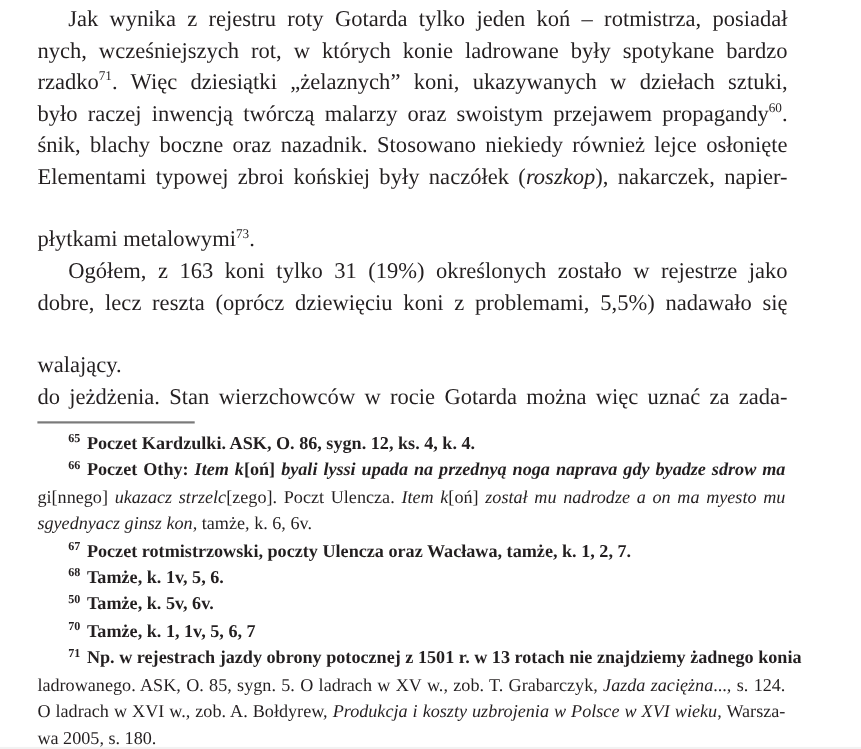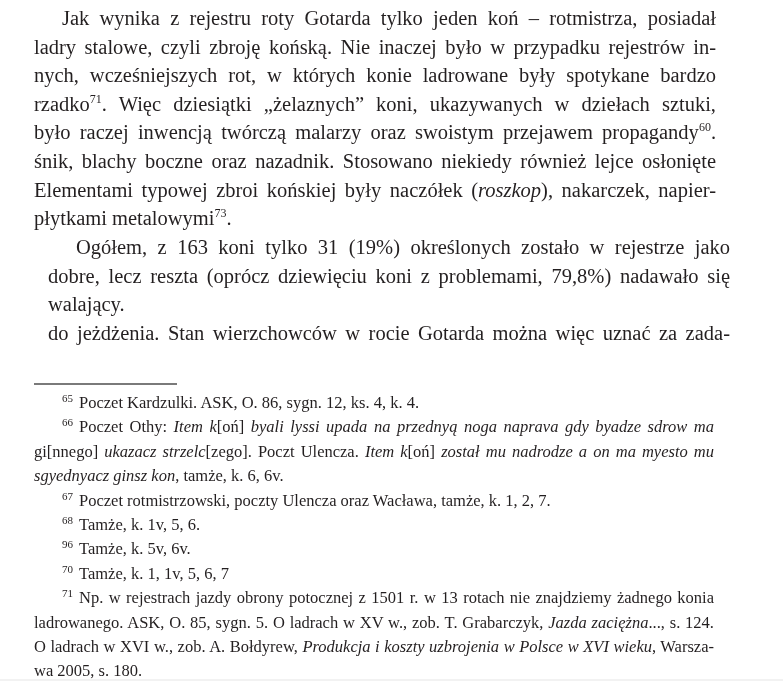--- a/index.html
+++ b/index.html
@@ -2,53 +2,52 @@
 <html><head>
 <meta charset="utf-8">
 <style>
   html, body { margin: 0; padding: 0; background: #ffffff; }
   body { width: 783px; height: 681px; overflow: hidden; position: relative;
          font-family: "Liberation Serif", "DejaVu Serif", serif; color: #231f20; }
   .page { position: absolute; left: 0; top: 0; width: 675px; height: 681px; }
   .body-block { position: absolute; left: 34px; width: 682px; top: 0; }
   .bl { height: 28.6px; line-height: 28.6px; font-size: 20.5px; white-space: nowrap;
         text-align: justify; text-align-last: justify; overflow: visible; }
-  .bl.last { text-align-last: left; }
+  .bl.last { text-align-last: left; margin-top: 28px; }
   .bl.indent { padding-left: 28px; }
   .p1 { position: absolute; top: 4px; left: 0; width: 682px; }
-  .p2 { position: absolute; top: 233px; left: 14px; width: 682px; }
+  .p2 { position: absolute; top: 233px; left: 0; width: 682px; }
   sup { font-size: 12px; line-height: 0; vertical-align: 8px; }
   .rule { position: absolute; left: 34px; top: 383px; width: 143px; height: 2px; background: #7a7a7a; }
   .fn-block { position: absolute; left: 34px; top: 391px; width: 680px; }
   .fl { height: 24.4px; line-height: 24.4px; font-size: 16.5px; white-space: nowrap;
         text-align: justify; text-align-last: justify; }
   .fl.last { text-align-last: left; }
-  .fl.indent { padding-left: 28px; }
+  .fl.indent { padding-left: 28px; font-weight: bold; }
   .fn-num { font-size: 11px; line-height: 0; vertical-align: 6px; margin-right: 6px; }
   i { font-style: italic; }
   .bottom-line { position: absolute; left: 0; top: 679px; width: 783px; height: 2px; background: #f2f2f2; }
 </style>
 </head>
 <body>
 
 <div class="page">
   <div class="body-block">
     <div class="p1">
         <div class="bl indent"><span>Jak wynika z rejestru roty Gotarda tylko jeden koń – rotmistrza, posiadał</span></div>
-        <div class="bl"><span>ladry stalowe, czyli zbroję końską. Nie inaczej było w przypadku rejestrów in-</span></div>
         <div class="bl"><span>nych, wcześniejszych rot, w których konie ladrowane były spotykane bardzo</span></div>
         <div class="bl"><span>rzadko</span><sup>71</sup><span>. Więc dziesiątki „żelaznych” koni, ukazywanych w dziełach sztuki,</span></div>
         <div class="bl"><span>było raczej inwencją twórczą malarzy oraz swoistym przejawem propagandy</span><sup>60</sup><span>.</span></div>
         <div class="bl"><span>śnik, blachy boczne oraz nazadnik. Stosowano niekiedy również lejce osłonięte</span></div>
         <div class="bl"><span>Elementami typowej zbroi końskiej były naczółek (</span><i>roszkop</i><span>), nakarczek, napier-</span></div>
         <div class="bl last"><span>płytkami metalowymi</span><sup>73</sup><span>.</span></div>
       </div>
     <div class="p2">
         <div class="bl indent"><span>Ogółem, z 163 koni tylko 31 (19%) określonych zostało w rejestrze jako</span></div>
-        <div class="bl"><span>dobre, lecz reszta (oprócz dziewięciu koni z problemami, 79,8%) nadawało się</span></div>
+        <div class="bl"><span>dobre, lecz reszta (oprócz dziewięciu koni z problemami, 5,5%) nadawało się</span></div>
         <div class="bl last"><span>walający.</span></div>
         <div class="bl"><span>do jeżdżenia. Stan wierzchowców w rocie Gotarda można więc uznać za zada-</span></div>
       </div>
   </div>
   <div class="rule"></div>
   <div class="fn-block">
       <div>
         <div class="fl indent last"><span class="fn-num">65</span><span>Poczet Kardzulki. ASK, O. 86, sygn. 12, ks. 4, k. 4.</span></div>
       </div>
       <div>
@@ -56,21 +55,21 @@
         <div class="fl"><span>gi[nnego] </span><i>ukazacz strzelc</i><span>[zego]. Poczt Ulencza. </span><i>Item k</i><span>[oń] </span><i>został mu nadrodze a on ma myesto mu</i></div>
         <div class="fl last"><i>sgyednyacz ginsz kon</i><span>, tamże, k. 6, 6v.</span></div>
       </div>
       <div>
         <div class="fl indent last"><span class="fn-num">67</span><span>Poczet rotmistrzowski, poczty Ulencza oraz Wacława, tamże, k. 1, 2, 7.</span></div>
       </div>
       <div>
         <div class="fl indent last"><span class="fn-num">68</span><span>Tamże, k. 1v, 5, 6.</span></div>
       </div>
       <div>
-        <div class="fl indent last"><span class="fn-num">96</span><span>Tamże, k. 5v, 6v.</span></div>
+        <div class="fl indent last"><span class="fn-num">50</span><span>Tamże, k. 5v, 6v.</span></div>
       </div>
       <div>
         <div class="fl indent last"><span class="fn-num">70</span><span>Tamże, k. 1, 1v, 5, 6, 7</span></div>
       </div>
       <div>
         <div class="fl indent"><span class="fn-num">71</span><span>Np. w rejestrach jazdy obrony potocznej z 1501 r. w 13 rotach nie znajdziemy żadnego konia</span></div>
         <div class="fl"><span>ladrowanego. ASK, O. 85, sygn. 5. O ladrach w XV w., zob. T. Grabarczyk, </span><i>Jazda zaciężna</i><span>..., s. 124.</span></div>
         <div class="fl"><span>O ladrach w XVI w., zob. A. Bołdyrew, </span><i>Produkcja i koszty uzbrojenia w Polsce w XVI wieku</i><span>, Warsza-</span></div>
         <div class="fl last"><span>wa 2005, s. 180.</span></div>
       </div>

